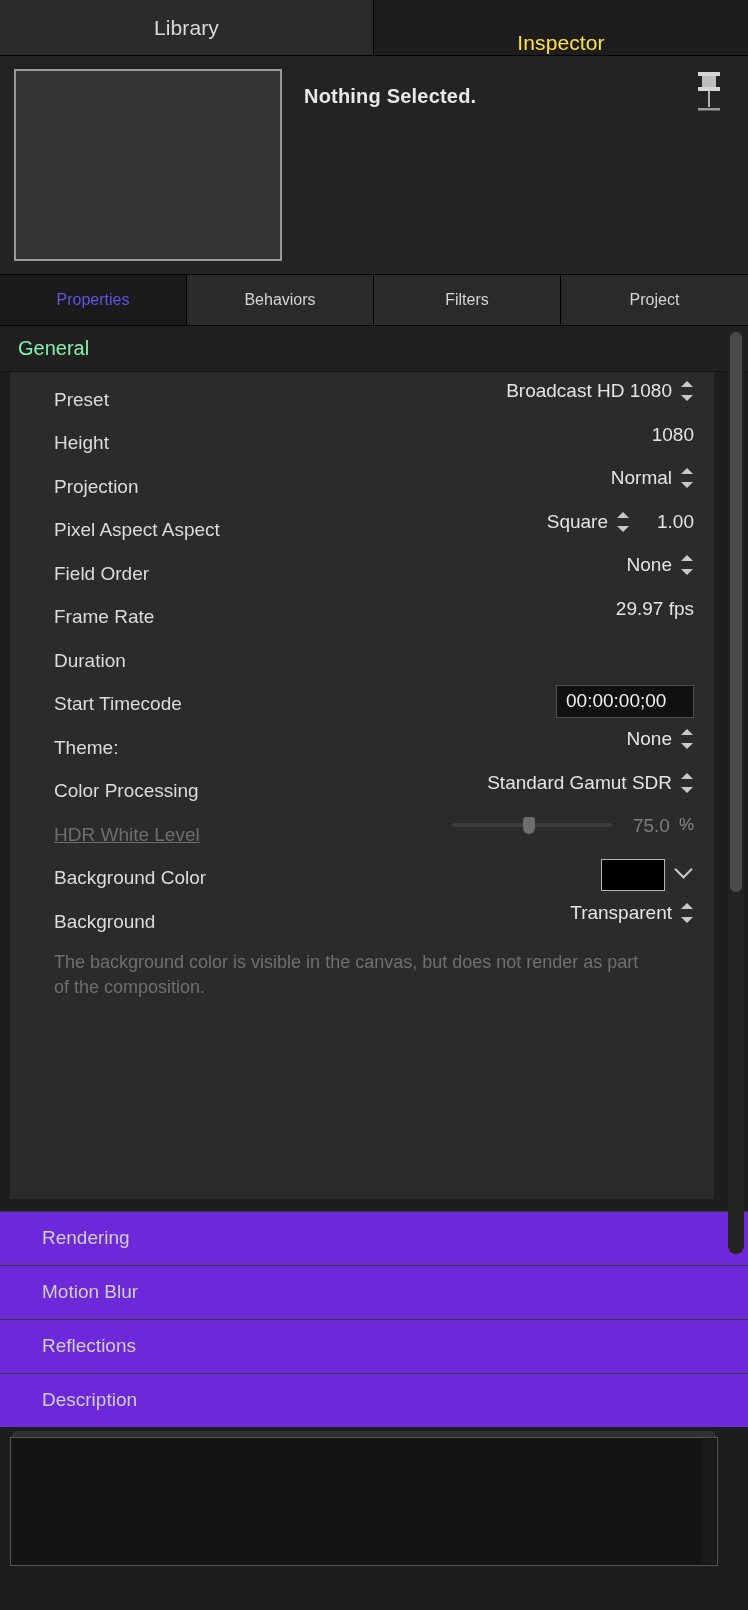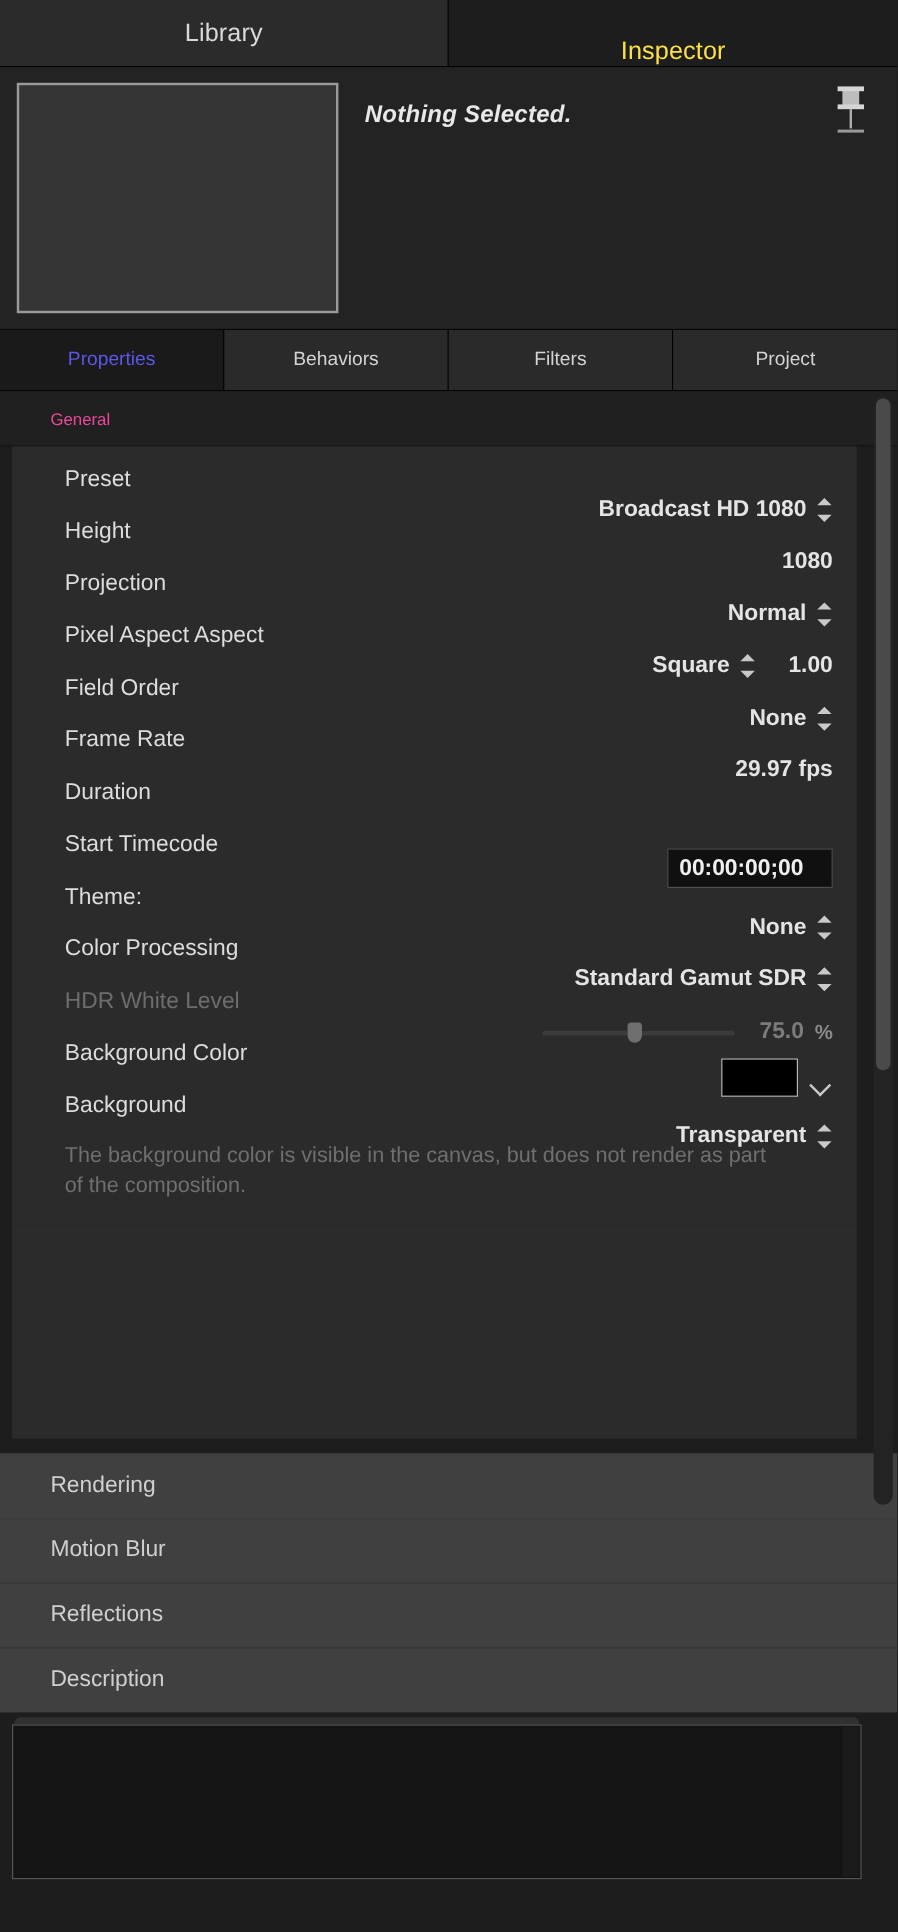--- a/index.html
+++ b/index.html
@@ -60,21 +60,20 @@
     background: #353535;
     border: 2px solid #9a9a9a;
   }
   .headermeta {
     flex: 1;
     position: relative;
     padding: 16px 0 0 22px;
   }
   .nothing-selected {
     font-size: 20px;
-    font-style: italic;
     font-weight: bold;
     color: #e8e8e8;
     letter-spacing: .2px;
   }
   .pin-wrap {
     position: absolute;
     top: 12px;
     right: 22px;
     width: 34px;
     height: 52px;
@@ -128,23 +127,23 @@
     height: 560px;
     background: #4a4a4a;
     border-radius: 6px;
   }
 
   
   .group-header {
     height: 46px;
     display: flex;
     align-items: center;
-    padding-left: 42px;
-    font-size: 14px;
-    color: #ec4899;
+    padding-left: 18px;
+    font-size: 20px;
+    color: #86efac;
     background: #202020;
     border-bottom: 1px solid #141414;
   }
   .group-body {
     margin: 0 34px 0 10px;
     background: #2b2b2b;
     padding: 6px 0 10px 0;
   }
 
   .row {
@@ -152,31 +151,30 @@
     display: flex;
     align-items: center;
     padding: 0 0 0 44px;
     position: relative;
   }
   .row .label {
     font-size: 19px;
     color: #dcdcdc;
     white-space: nowrap;
   }
-  .row.dim .label { color: #6d6d6d; }
+  .row.dim .label { color: #6d6d6d; text-decoration: underline; }
 
   .right {
     position: absolute;
     right: 20px;
-    top: 14px;
+    top: 2px;
     height: 100%;
     display: flex;
-    align-items: flex-end;
+    align-items: flex-start;
     gap: 9px;
-    font-weight: bold;
   }
   .value {
     font-size: 19px;
     color: #e4e4e4;
     white-space: nowrap;
   }
   .value.dim { color: #7c7c7c; }
   .unit { font-size: 17px; color: #8a8a8a; }
 
   .stepper {
@@ -266,21 +264,21 @@
   .group-gap { height: 12px; background: #1d1d1d; }
 
   
   .collapsed-section {
     height: 54px;
     display: flex;
     align-items: center;
     padding-left: 42px;
     font-size: 19px;
     color: #cfcfcf;
-    background: #404040;
+    background: #6d28d9;
     border-top: 1px solid #3a3a3a;
   }
 
   
   .desc-area-wrap {
     margin: 4px 30px 0 10px;
     position: relative;
     height: 135px;
   }
   .desc-cap {

